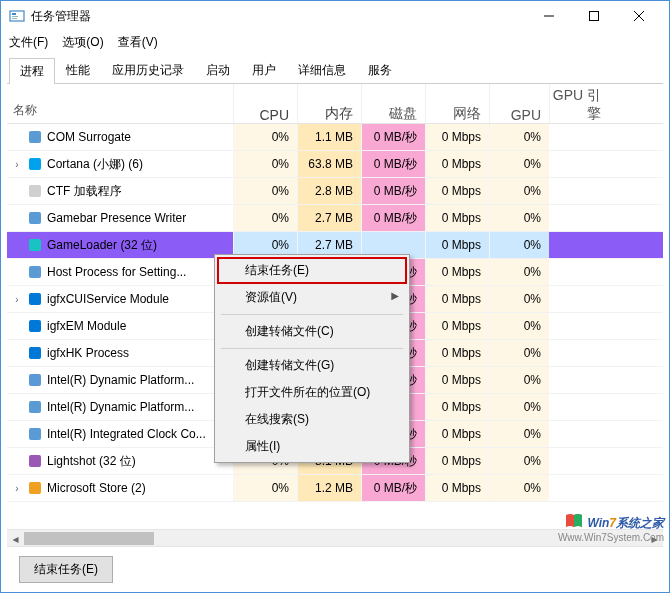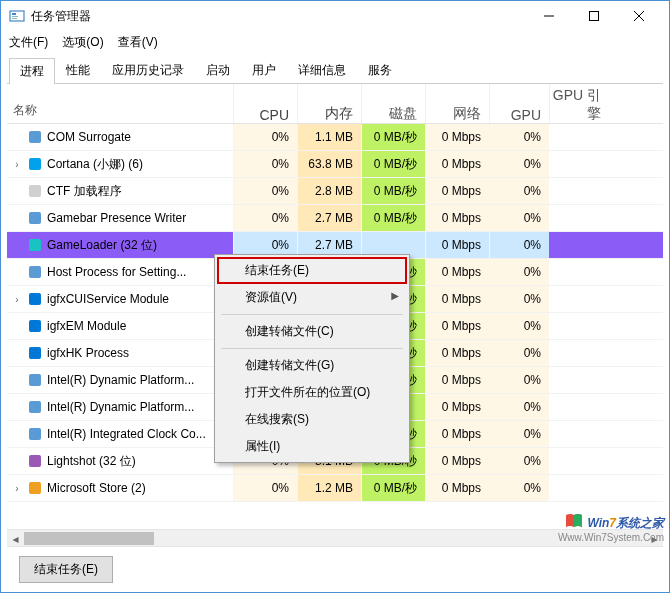--- a/index.html
+++ b/index.html
@@ -26,21 +26,21 @@
 .rows { overflow-y: auto; height: 400px; }
 .row { display: flex; height: 27px; border-bottom: 1px solid #f2f2f2; align-items: center; }
 .row.selected { background: #8b5cf6; }
 .row .name-cell { width: 226px; display: flex; align-items: center; padding-left: 4px; gap: 4px; overflow: hidden; white-space: nowrap; }
 .expand { width: 12px; display: inline-flex; justify-content: center; color: #666; font-size: 10px; }
 .proc-icon { width: 16px; height: 16px; display: inline-flex; align-items: center; justify-content: center; }
 .proc-name { overflow: hidden; text-overflow: ellipsis; }
 .cell { text-align: right; padding-right: 8px; height: 100%; display: flex; align-items: center; justify-content: flex-end; border-left: 1px solid #f5f5f5; }
 .cell.cpu { width: 64px; background: #fff7e6; }
 .cell.mem { width: 64px; background: #ffe9b8; }
-.cell.disk { width: 64px; background: #bef264; }
+.cell.disk { width: 64px; background: #f9a8d4; }
 .cell.net { width: 64px; background: #fff7e6; }
 .cell.gpu { width: 60px; background: #fff7e6; }
 .row.selected .cell { background: #cce8ff !important; }
 .scrollbar-h { height: 17px; border-top: 1px solid #e5e5e5; background: #f0f0f0; margin: 0 6px; position: relative; }
 .scrollbar-h .thumb { position: absolute; left: 17px; top: 2px; height: 13px; width: 130px; background: #c1c1c1; }
 .scrollbar-h .arr { position: absolute; top: 0; width: 17px; height: 17px; display: flex; align-items: center; justify-content: center; color: #666; }
 .scrollbar-h .arr.l { left: 0; } .scrollbar-h .arr.r { right: 0; }
 .footer { height: 46px; border-top: 1px solid #e5e5e5; display: flex; align-items: center; padding: 0 12px; justify-content: space-between; margin: 0 6px; }
 .fewer { display: flex; align-items: center; gap: 6px; }
 .end-btn { padding: 4px 14px; border: 1px solid #adadad; background: #e1e1e1; }

